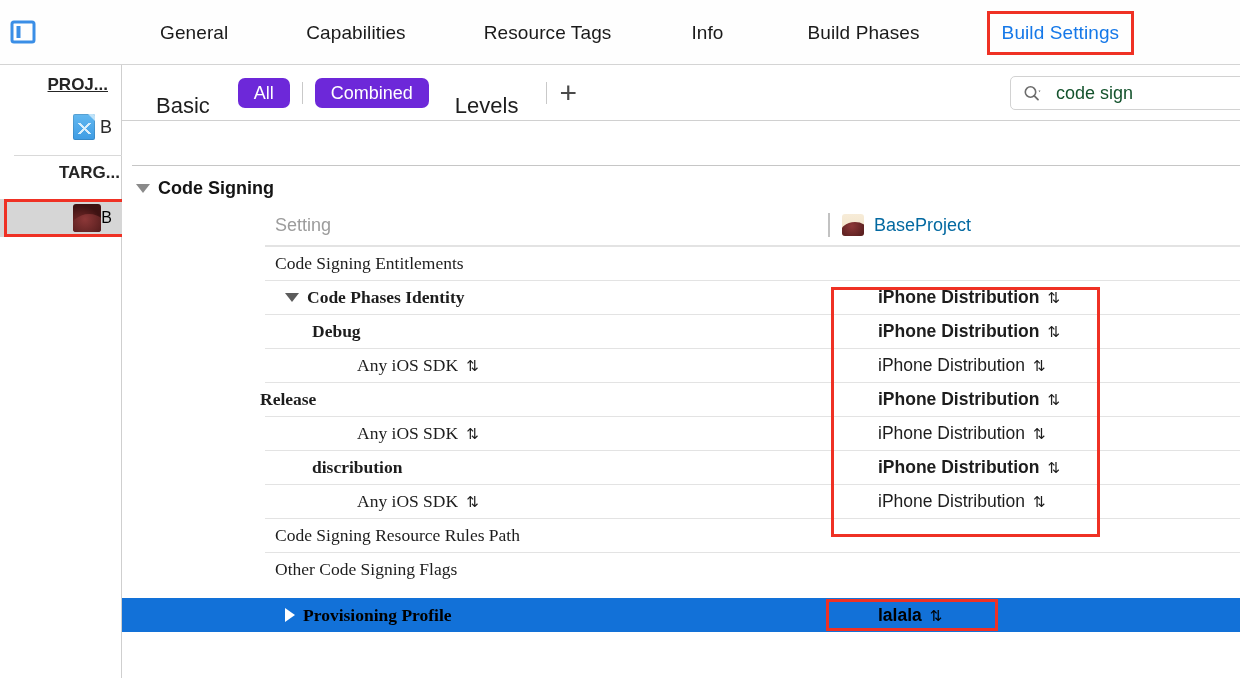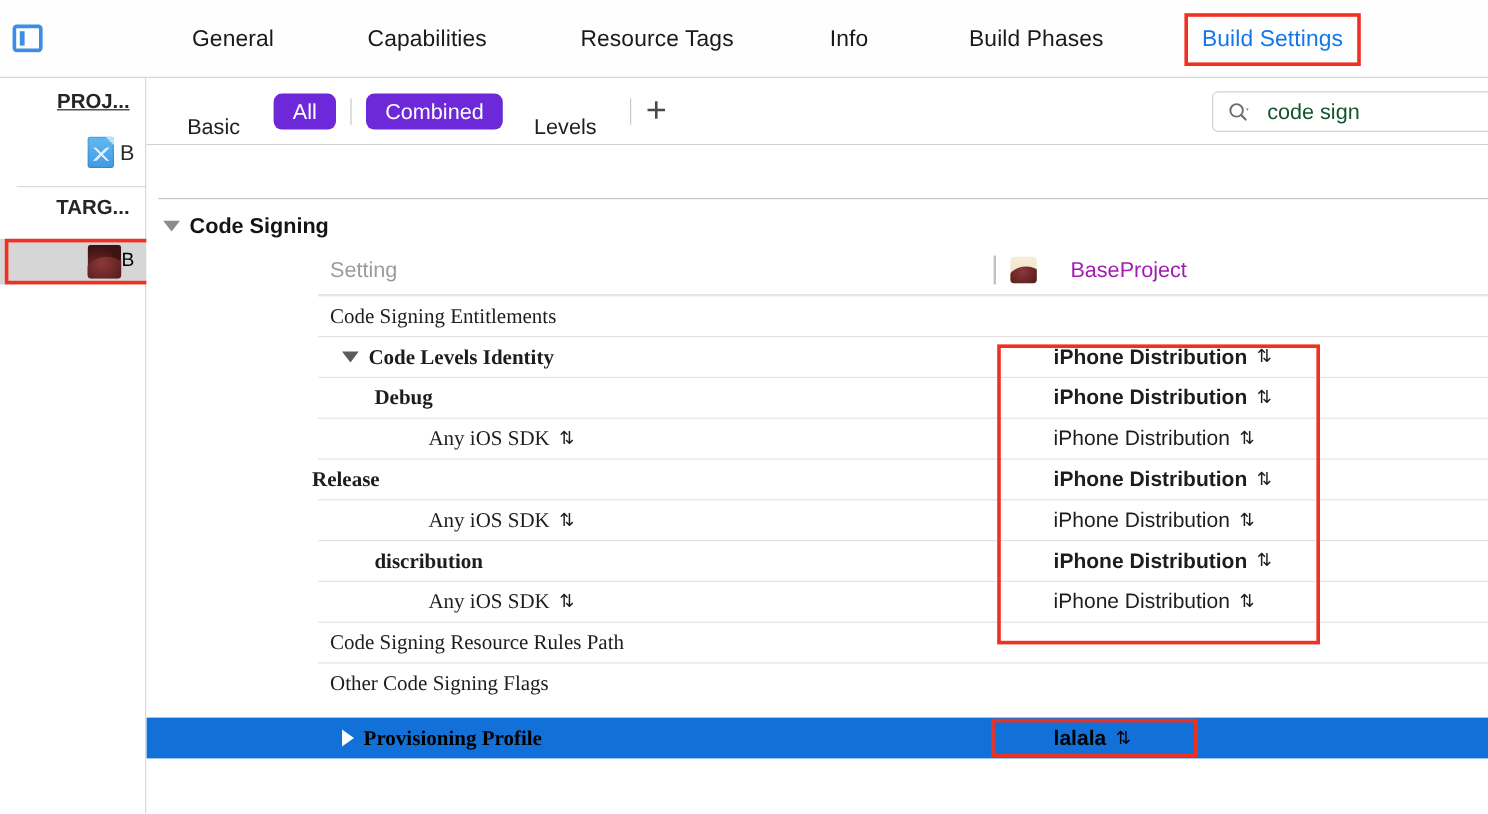--- a/index.html
+++ b/index.html
@@ -92,21 +92,21 @@
     position: absolute; left: 4px; top: 199px; width: 124px; height: 38px;
     border: 3px solid #ef3124; pointer-events: none;
   }
 
   
   .toolbar {
     position: absolute; left: 122px; top: 65px; width: 1118px; height: 56px;
     background: #fff; border-bottom: 1px solid #d0d0d0;
     display: flex; align-items: center;
   }
-  .seg-text { font-size: 18px; color: #1e1e1e; padding: 0 6px; margin-top: 27px; }
+  .seg-text { font-size: 22px; color: #1e1e1e; padding: 0 6px; margin-top: 27px; }
   .seg-pill {
     font-size: 18px; color: #fff; background: #6d28d9;
     border-radius: 7px; padding: 4px 16px; line-height: 22px;
   }
   .vdiv { width: 1px; height: 22px; background: #c9c9c9; margin: 0 12px; }
   .plus {
     font-size: 30px; color: #4a4a4a; line-height: 20px; font-weight: 300;
   }
   .searchbox {
     position: absolute; left: 888px; top: 11px; width: 390px; height: 34px;
@@ -162,21 +162,21 @@
   .stepper { margin-left: 8px; font-size: 15px; line-height: 1; }
   .val-pad { padding-left: 16px; }
 
   .colhdr {
     position:absolute; left:0; width:1118px; height:40px; top:84px;
     display:flex; align-items:center;
   }
   .colhdr .setting { position:absolute; left:153px; font-size:18px; color:#9c9c9c; }
   .colhdr .projcell { position:absolute; left:706px; display:flex; align-items:center; }
   .colhdr .divider { position:absolute; left:706px; top:8px; width:2px; height:24px; background:#c2c2c2; }
-  .colhdr .pname { font-size:18px; color:#a21caf; margin-left:28px; }
+  .colhdr .pname { font-size:18px; color:#0369a1; margin-left:10px; }
   .mini-icon {
     width:22px; height:22px; border-radius:3px; overflow:hidden; position:relative;
     background: linear-gradient(#f7ecd8,#f0e0c4);
   }
   .mini-icon:after{
     content:""; position:absolute; left:-3px; bottom:-6px; width:32px; height:20px;
     border-radius:50% 50% 0 0 / 70% 70% 0 0;
     background: radial-gradient(circle at 40% 20%, #8d3838, #4a1818 70%);
   }
   .colhdr-rule { position:absolute; left:143px; width:975px; height:1px; background:#e3e3e3; top:124px; }
@@ -215,21 +215,21 @@
   <div class="leftpanel">
     <div class="grp-label" style="position:absolute;left:0;top:10px;width:122px;text-decoration:underline;">PROJ...</div>
 
     <div class="nav-row" style="position:absolute;left:0;top:46px;width:122px;height:32px;">
       <div class="proj-icon"></div>
       <span class="nm">B</span>
     </div>
 
     <div class="sep-line" style="position:absolute;left:0;top:84px;width:122px;"></div>
 
-    <div class="grp-label" style="position:absolute;left:0;top:98px;width:122px;">TARG...</div>
+    <div class="grp-label" style="position:absolute;left:12px;top:98px;width:122px;">TARG...</div>
 
     <div class="target-row" style="top:134px;">
       <div class="target-icon"></div>
       <span class="nm">B</span>
     </div>
   </div>
   <div class="redbox-target"></div>
 
   <div class="toolbar">
     <div class="seg-text" style="margin-left:28px;">Basic</div>
@@ -278,21 +278,21 @@
       </span>
       <span class="cell-val val-pad">
         <span></span>
       </span>
     </div>
 
     <div class="row ind-head" style="top:159px;">
       <span class="rule"></span>
       <span class="cell-name">
         <span class="tri-down dark"></span>
-        <span class="txt bold">Code Levels Identity</span>
+        <span class="txt bold">Code Phases Identity</span>
       </span>
       <span class="cell-val val-pad">
         <span class="bold">iPhone Distribution</span>
         <span class="stepper">⇅</span>
       </span>
     </div>
 
     <div class="row ind-1" style="top:193px;">
       <span class="rule"></span>
       <span class="cell-name">

